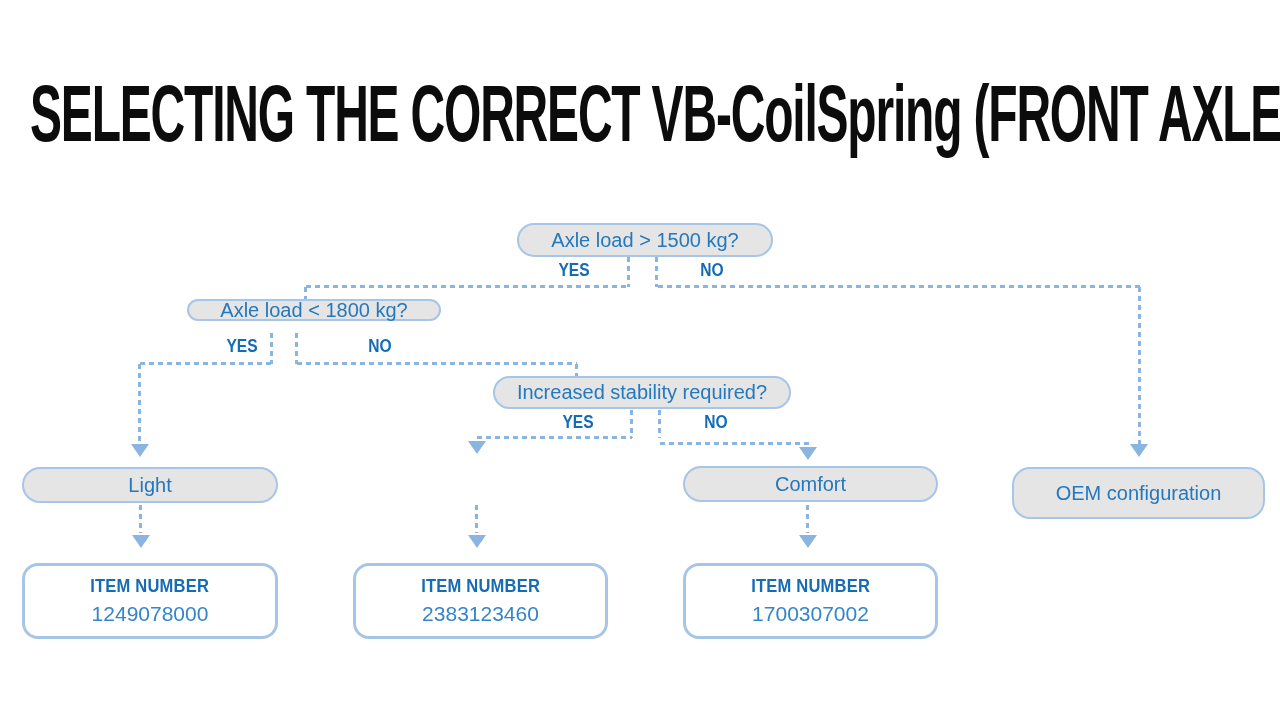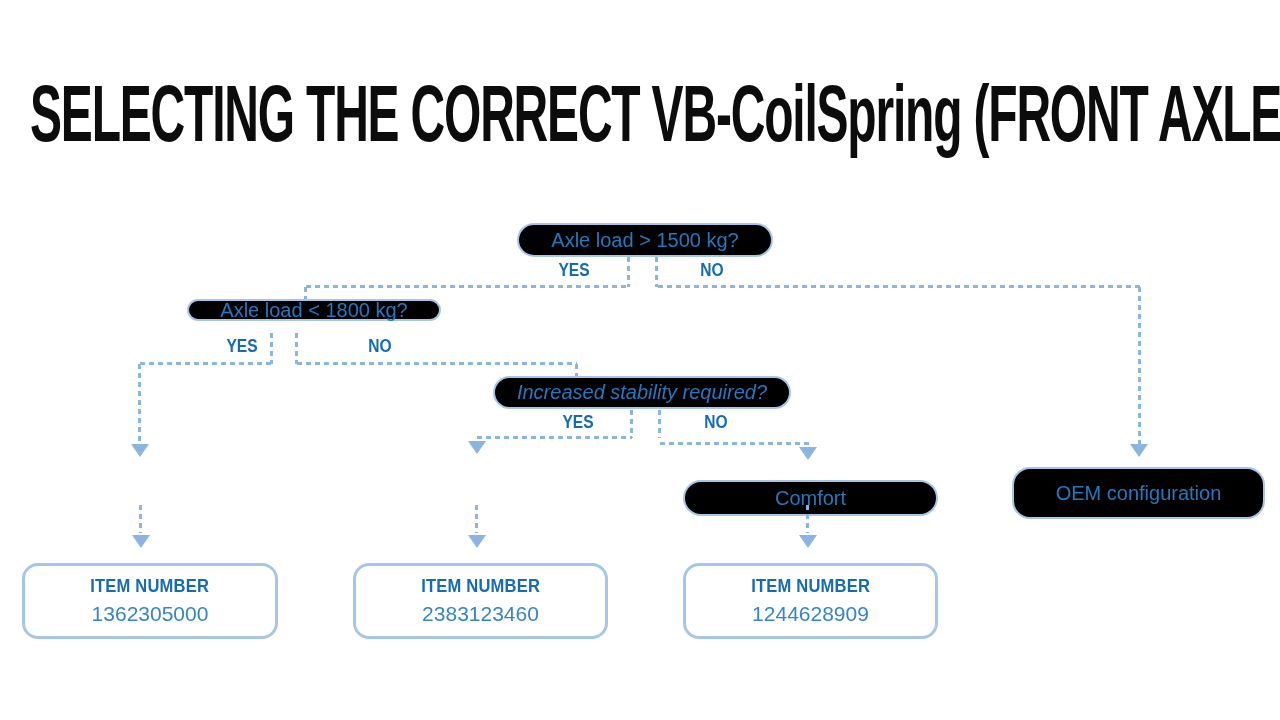--- a/index.html
+++ b/index.html
@@ -15,21 +15,21 @@
   .stage{position:relative;width:1280px;height:720px;background:#ffffff;overflow:hidden;}
 
   .title{
     position:absolute;left:30px;top:74px;margin:0;
     font-size:80px;font-weight:bold;color:var(--title-black);
     letter-spacing:-2px;white-space:nowrap;line-height:1;
     transform:scaleX(0.60);transform-origin:left top;
   }
 
   .pill{
-    position:absolute;background:#000000;
+    position:absolute;background:#e5e5e5;
     border:2px solid var(--pill-border);border-radius:20px;
     display:flex;align-items:center;justify-content:center;
     font-size:20px;color:var(--node-text);box-sizing:border-box;
     white-space:nowrap;
   }
 
   .ibox{
     position:absolute;background:#fff;
     border:3px solid var(--pill-border);border-radius:16px;
     display:flex;flex-direction:column;align-items:center;justify-content:center;
@@ -76,51 +76,52 @@
   <div class="vline" style="left:270px;top:333px;height:31px;"></div>
   <div class="vline" style="left:295px;top:333px;height:31px;"></div>
 
   <div class="hline" style="left:140px;top:362px;width:132px;"></div>
   <div class="vline" style="left:138px;top:364px;height:80px;"></div>
   <div class="arrow" style="left:131px;top:444px;"></div>
 
   <div class="hline" style="left:297px;top:362px;width:280px;"></div>
   <div class="vline" style="left:575px;top:364px;height:13px;"></div>
 
-  <div class="pill" style="left:493px;top:376px;width:298px;height:33px;font-style:italic;">Increased stability required?</div>
+  <div class="pill" style="left:493px;top:376px;width:298px;height:33px;">Increased stability required?</div>
   <div class="blabel" style="left:543px;top:412px;">YES</div>
   <div class="blabel" style="left:681px;top:412px;">NO</div>
 
   <div class="vline" style="left:630px;top:410px;height:28px;"></div>
   <div class="vline" style="left:658px;top:410px;height:28px;"></div>
 
   <div class="hline" style="left:477px;top:436px;width:155px;"></div>
   <div class="arrow" style="left:468px;top:441px;"></div>
 
   <div class="hline" style="left:660px;top:442px;width:150px;"></div>
   <div class="arrow" style="left:799px;top:447px;"></div>
 
-  <div class="pill" style="left:683px;top:480px;width:255px;height:36px;border-radius:18px;">Comfort</div>
+  <div class="pill" style="left:22px;top:467px;width:256px;height:36px;border-radius:18px;">Light</div>
+  <div class="pill" style="left:683px;top:466px;width:255px;height:36px;border-radius:18px;">Comfort</div>
   <div class="pill" style="left:1012px;top:467px;width:253px;height:52px;border-radius:18px;">OEM configuration</div>
 
   <div class="vline" style="left:139px;top:505px;height:28px;"></div>
   <div class="arrow" style="left:132px;top:535px;"></div>
 
   <div class="vline" style="left:475px;top:505px;height:28px;"></div>
   <div class="arrow" style="left:468px;top:535px;"></div>
 
   <div class="vline" style="left:806px;top:505px;height:28px;"></div>
   <div class="arrow" style="left:799px;top:535px;"></div>
 
   <div class="ibox" style="left:22px;top:563px;width:256px;height:76px;">
     <div class="head">ITEM NUMBER</div>
-    <div class="num">1362305000</div>
+    <div class="num">1249078000</div>
   </div>
   <div class="ibox" style="left:353px;top:563px;width:255px;height:76px;">
     <div class="head">ITEM NUMBER</div>
     <div class="num">2383123460</div>
   </div>
   <div class="ibox" style="left:683px;top:563px;width:255px;height:76px;">
     <div class="head">ITEM NUMBER</div>
-    <div class="num">1244628909</div>
+    <div class="num">1700307002</div>
   </div>
 
 </div>
 
 </body></html>

